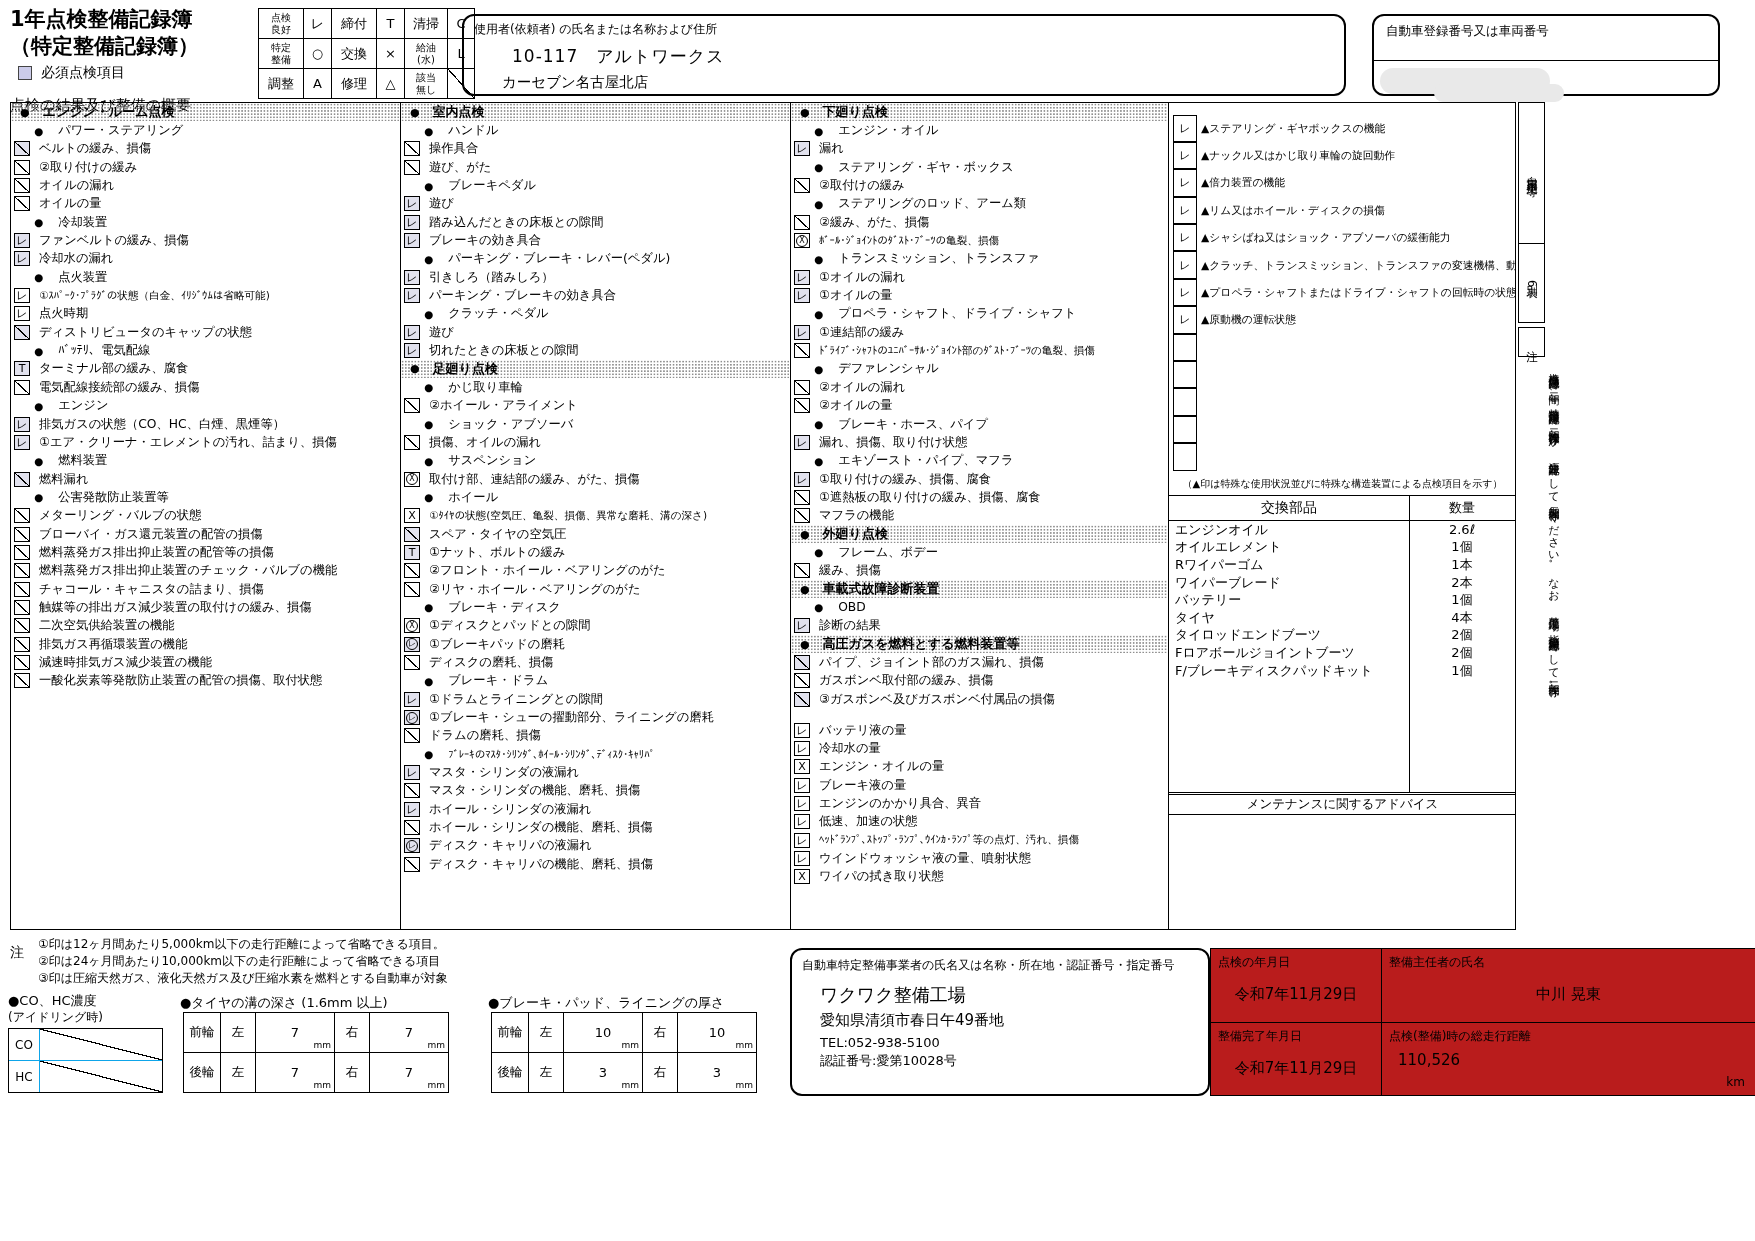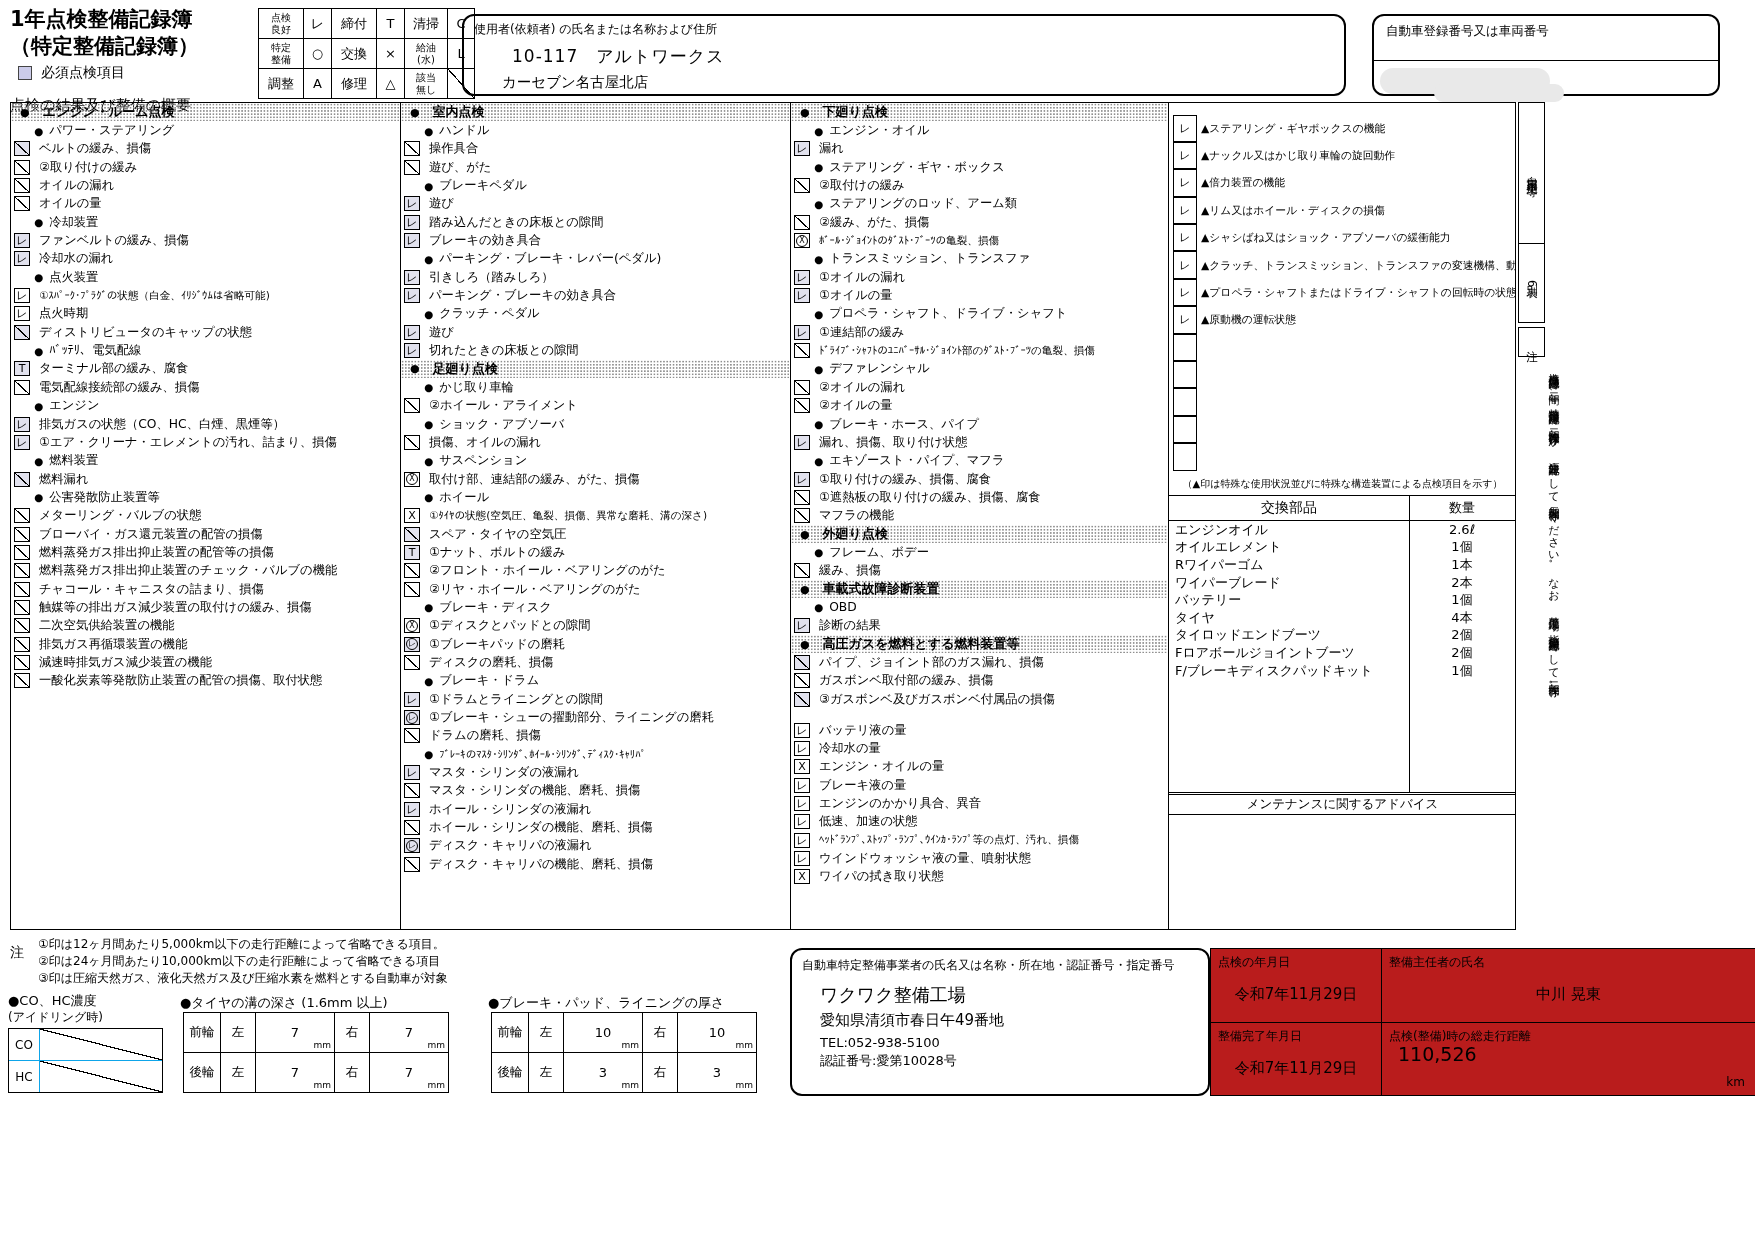--- a/index.html
+++ b/index.html
@@ -36,21 +36,21 @@
   #col-engine{left:0;width:390px;border-right:1px solid #000}
   #col-interior{left:390px;width:390px;border-right:1px solid #000}
   #col-under{left:780px;width:378px;border-right:1px solid #000}
   #col-right{left:1158px;width:347px}
 
   .row{display:flex;align-items:center;height:18.35px;white-space:nowrap}
   .row.sec{background-image:radial-gradient(circle,#8f8f8f 0.8px,transparent 1px);background-size:3.2px 3.2px}
   .sec .blt{margin-left:9px;font-size:11px}
   .sec .lbl{margin-left:13px;font-size:13px;font-weight:bold}
   .cat .blt{margin-left:23px;font-size:10.5px}
-  .cat .lbl{margin-left:6px;font-size:12.3px}
+  .cat .lbl{margin-left:15px;font-size:12.3px}
   .item .lbl{margin-left:9px;font-size:12.3px}
   .f-s{font-size:10.6px !important}
   .cbox{width:16px;height:15px;border:1px solid #000;margin-left:3px;display:inline-flex;align-items:center;justify-content:center;flex:none;background:#fff;overflow:hidden}
   .cbox.shaded{background:#e2e2ee}
   .mk{font-size:11px;line-height:1}
   .slashline{width:100%;height:100%;background:linear-gradient(to top right,transparent calc(50% - 0.6px),#000 calc(50% - 0.6px),#000 calc(50% + 0.6px),transparent calc(50% + 0.6px))}
   .circ{width:12px;height:12px;border:1px solid #000;border-radius:50%;display:flex;align-items:center;justify-content:center;font-size:8px;line-height:1}
 
   
   #safety-box{position:absolute;left:0;top:618px;width:100%}
@@ -103,21 +103,21 @@
   .sp-label{font-size:12px;padding:7px 0 0 10px}
   .sp-name{font-size:18px;padding:9px 0 0 28px}
   .sp-addr{font-size:15px;padding:4px 8px 0 28px}
   .sp-tel{font-size:13px;padding:5px 0 0 28px}
   .sp-cert{font-size:13px;padding:2px 0 0 28px}
 
   #dates-grid{left:1210px;top:948px;width:546px;height:148px;display:grid;grid-template-columns:170px 1fr;grid-template-rows:1fr 1fr;gap:1px;background:#000;border:1px solid #000}
   .dcell{background:#b91c1c;position:relative}
   .dhead{font-size:12px;padding:5px 0 0 7px;white-space:nowrap}
   .dval{position:absolute;left:0;right:0;top:36px;text-align:center;font-size:15px}
-  .dval-left{position:absolute;left:16px;top:20px;font-size:19px}
+  .dval-left{position:absolute;left:16px;top:28px;font-size:15px}
   .dunit{position:absolute;right:10px;bottom:6px;font-size:12px}
 </style>
 </head>
 <body>
 
 <div id="page">
 
   <div class="abs" id="title-block">
     <div class="title-line">1年点検整備記録簿</div>
     <div class="title-line">（特定整備記録簿）</div>

